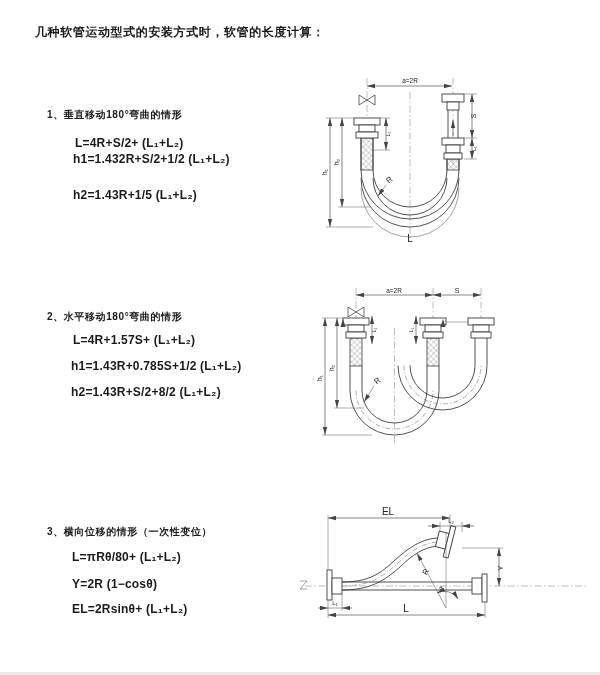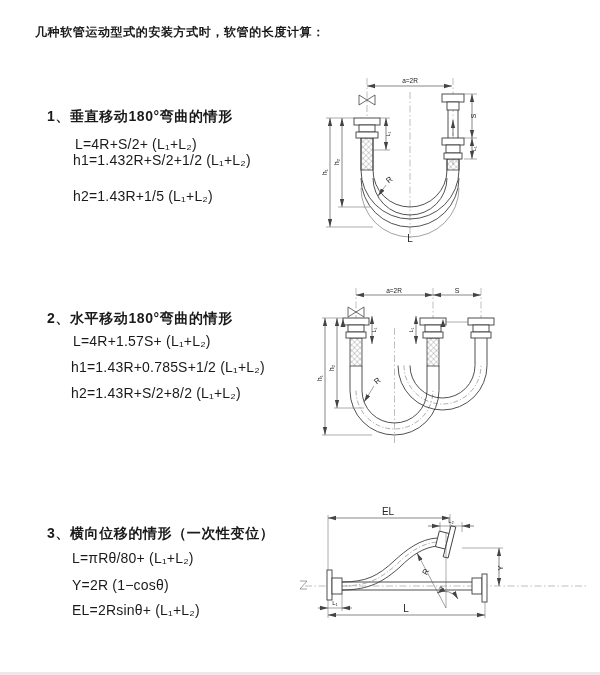--- a/index.html
+++ b/index.html
@@ -1,21 +1,21 @@
 <!DOCTYPE html>
 <html><head>
 <meta charset="utf-8">
 <style>
   html,body{margin:0;padding:0}
   body{width:600px;height:675px;background:#ffffff;position:relative;overflow:hidden;
        font-family:"Liberation Sans","DejaVu Sans",sans-serif;color:#1a1a1a}
   .abs{position:absolute}
   .title{font-size:12px;font-weight:700;letter-spacing:.6px;white-space:nowrap}
-  .heading{font-size:14px;font-weight:700;letter-spacing:.6px;white-space:nowrap}
-  .formula{font-size:14px;font-weight:400;letter-spacing:.2px;white-space:nowrap}
+  .heading{font-size:10px;font-weight:700;letter-spacing:.6px;white-space:nowrap}
+  .formula{font-size:12px;font-weight:700;letter-spacing:.2px;white-space:nowrap}
   svg{position:absolute;overflow:visible}
   svg text{font-family:"Liberation Sans","DejaVu Sans",sans-serif;fill:#222}
   .dim{stroke:#555;stroke-width:.7;fill:none}
   .ext{stroke:#666;stroke-width:.55;fill:none}
   .thin{stroke:#555;stroke-width:.55;fill:none}
   .hose{stroke:#3d3d3d;stroke-width:.9;fill:none}
   .cl{stroke:#888;stroke-width:.55;fill:none;stroke-dasharray:7 2.5 1.5 2.5}
   .cld{stroke:#777;stroke-width:.6;fill:none;stroke-dasharray:5 2 1.2 2}
   .part{fill:#fff;stroke:#3d3d3d;stroke-width:.9}
   .hatchrect{stroke:#3d3d3d;stroke-width:.8}

